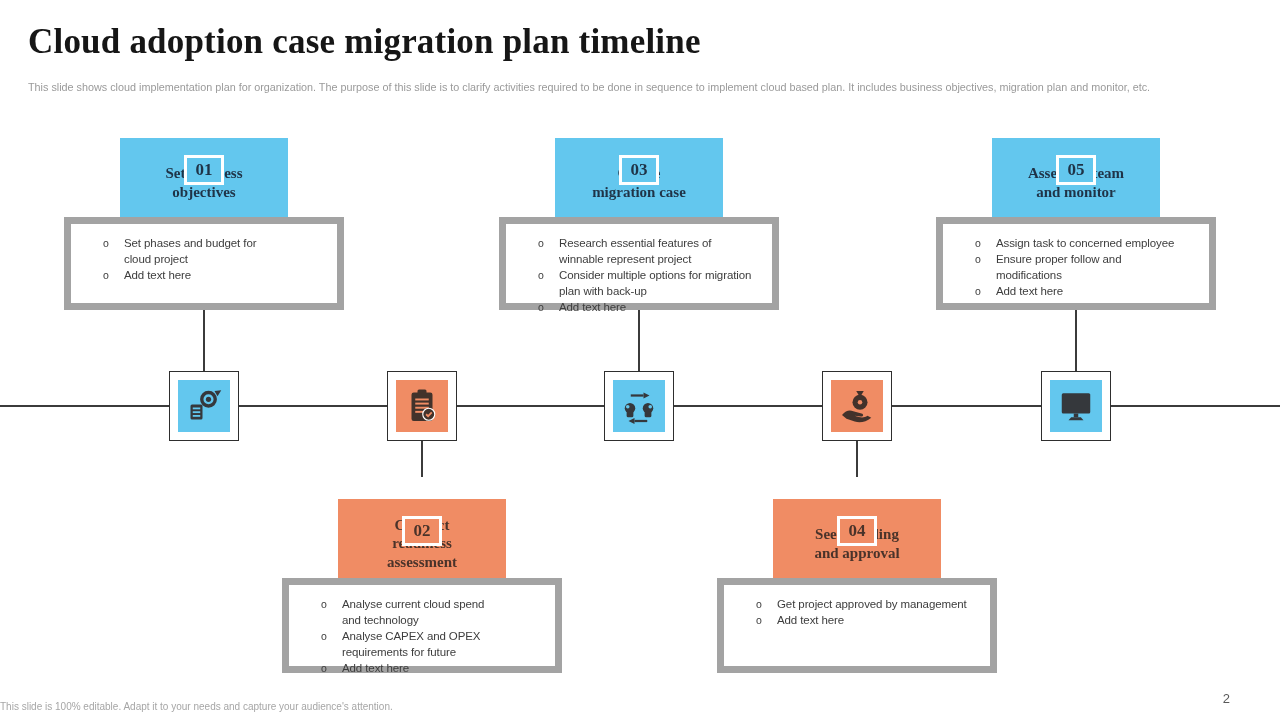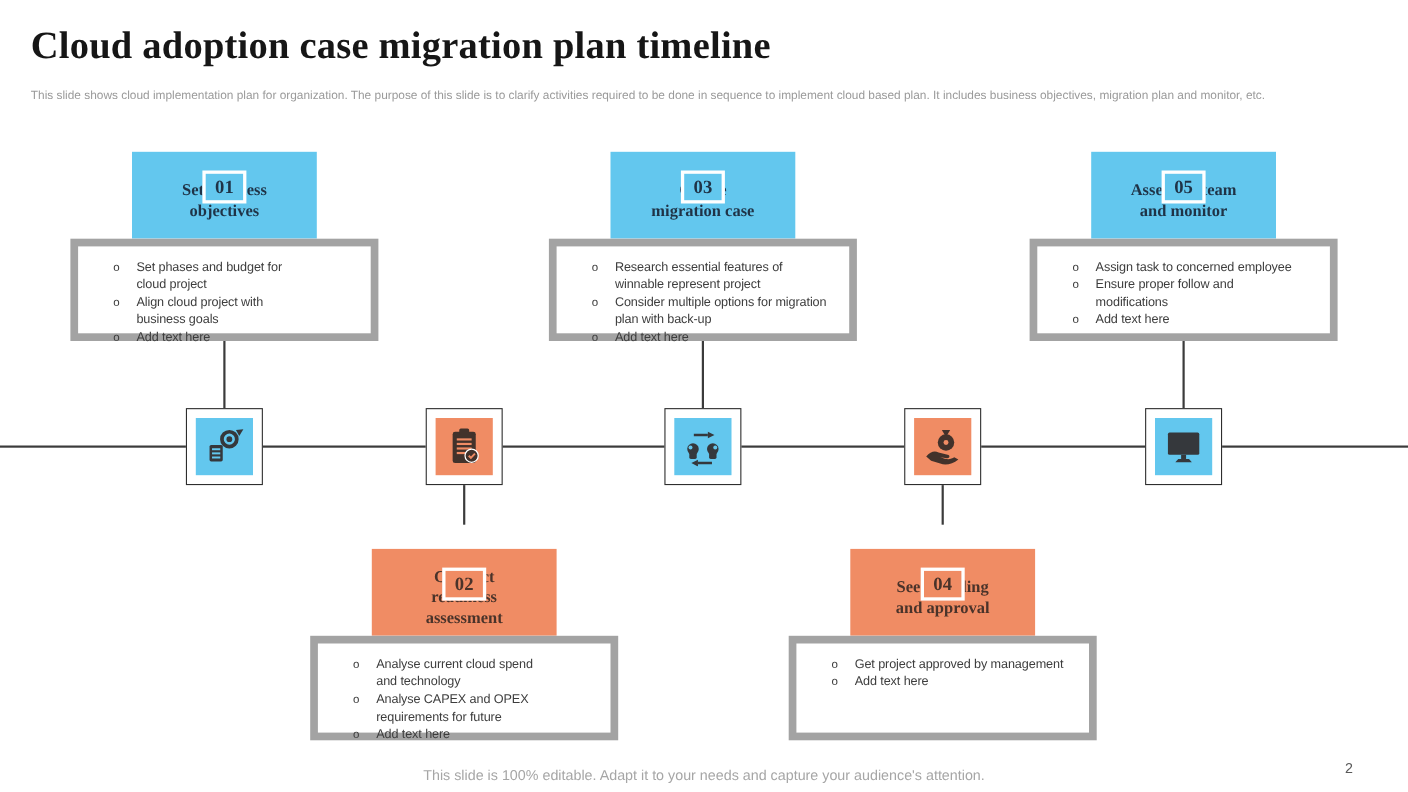--- a/index.html
+++ b/index.html
@@ -128,22 +128,21 @@
   .tile svg { width: 36px; height: 36px; display: block; }
   .ink { fill: #35383c; }
   .step.c-orange .ink { fill: #42322b; }
   .tiledetail { fill: var(--tile); }
   .tilestroke { stroke: var(--tile); fill: none; }
   .inkstroke { stroke: #35383c; fill: none; }
 
   .footer-note {
     position: absolute; left: 0; bottom: 8px;
     width: 100%;
-    text-align: center;
-    font-size: 13px;
+    font-size: 10px;
     color: #a6a6a6;
   }
   .page-number {
     position: absolute; right: 50px; bottom: 14px;
     font-size: 13px;
     color: #595959;
   }
 </style>
 </head>
 <body>
@@ -160,22 +159,20 @@
         <span>01</span>
       </div>
     <div class="main-box">
       <div class="step-title">Set business
 objectives</div>
     </div>
     <div class="bullet-box">
       <ul>
         <li>Set phases and budget for
 cloud project</li>
-        <li>Align cloud project with
-business goals</li>
         <li>Add text here</li>
       </ul>
     </div>
     <div class="connector"></div>
     <div class="icon-box">
       <div class="tile">
         <svg viewBox="0 0 48 48" aria-hidden="true">
           <rect class="ink" x="6" y="22" width="16" height="20" rx="2"></rect>
           <rect class="tiledetail" x="9" y="26" width="10" height="2.4"></rect>
           <rect class="tiledetail" x="9" y="31" width="10" height="2.4"></rect>

